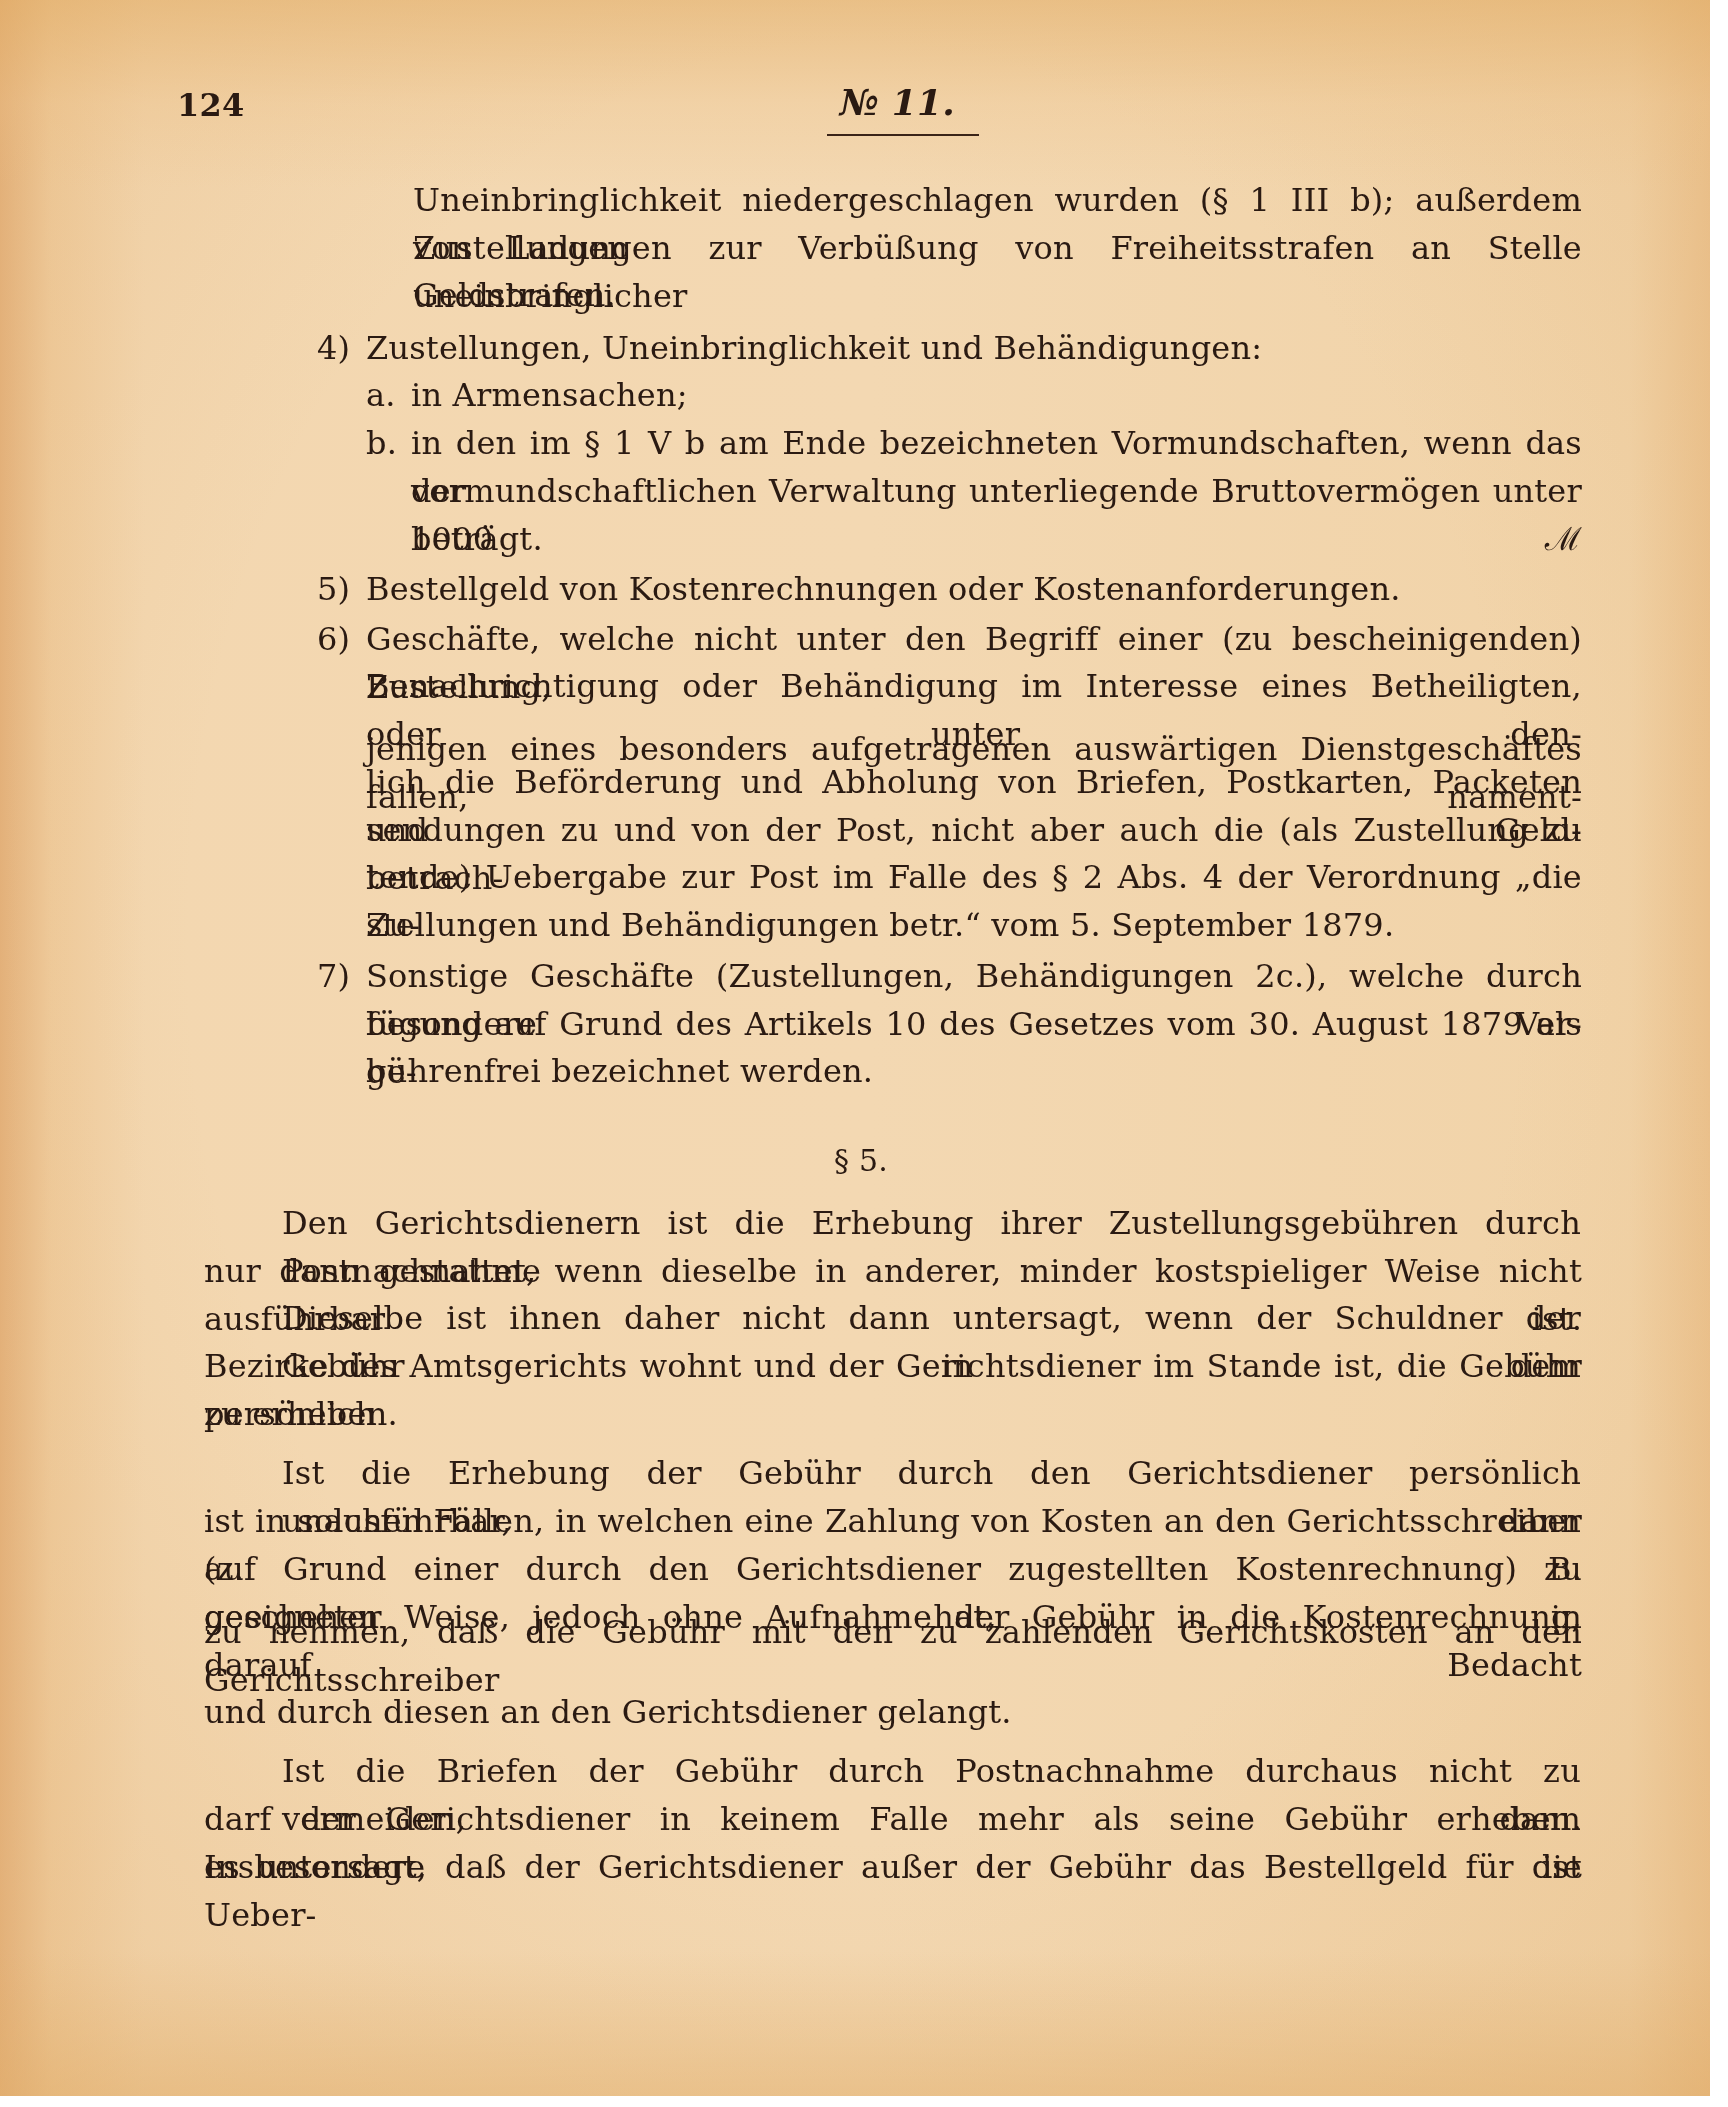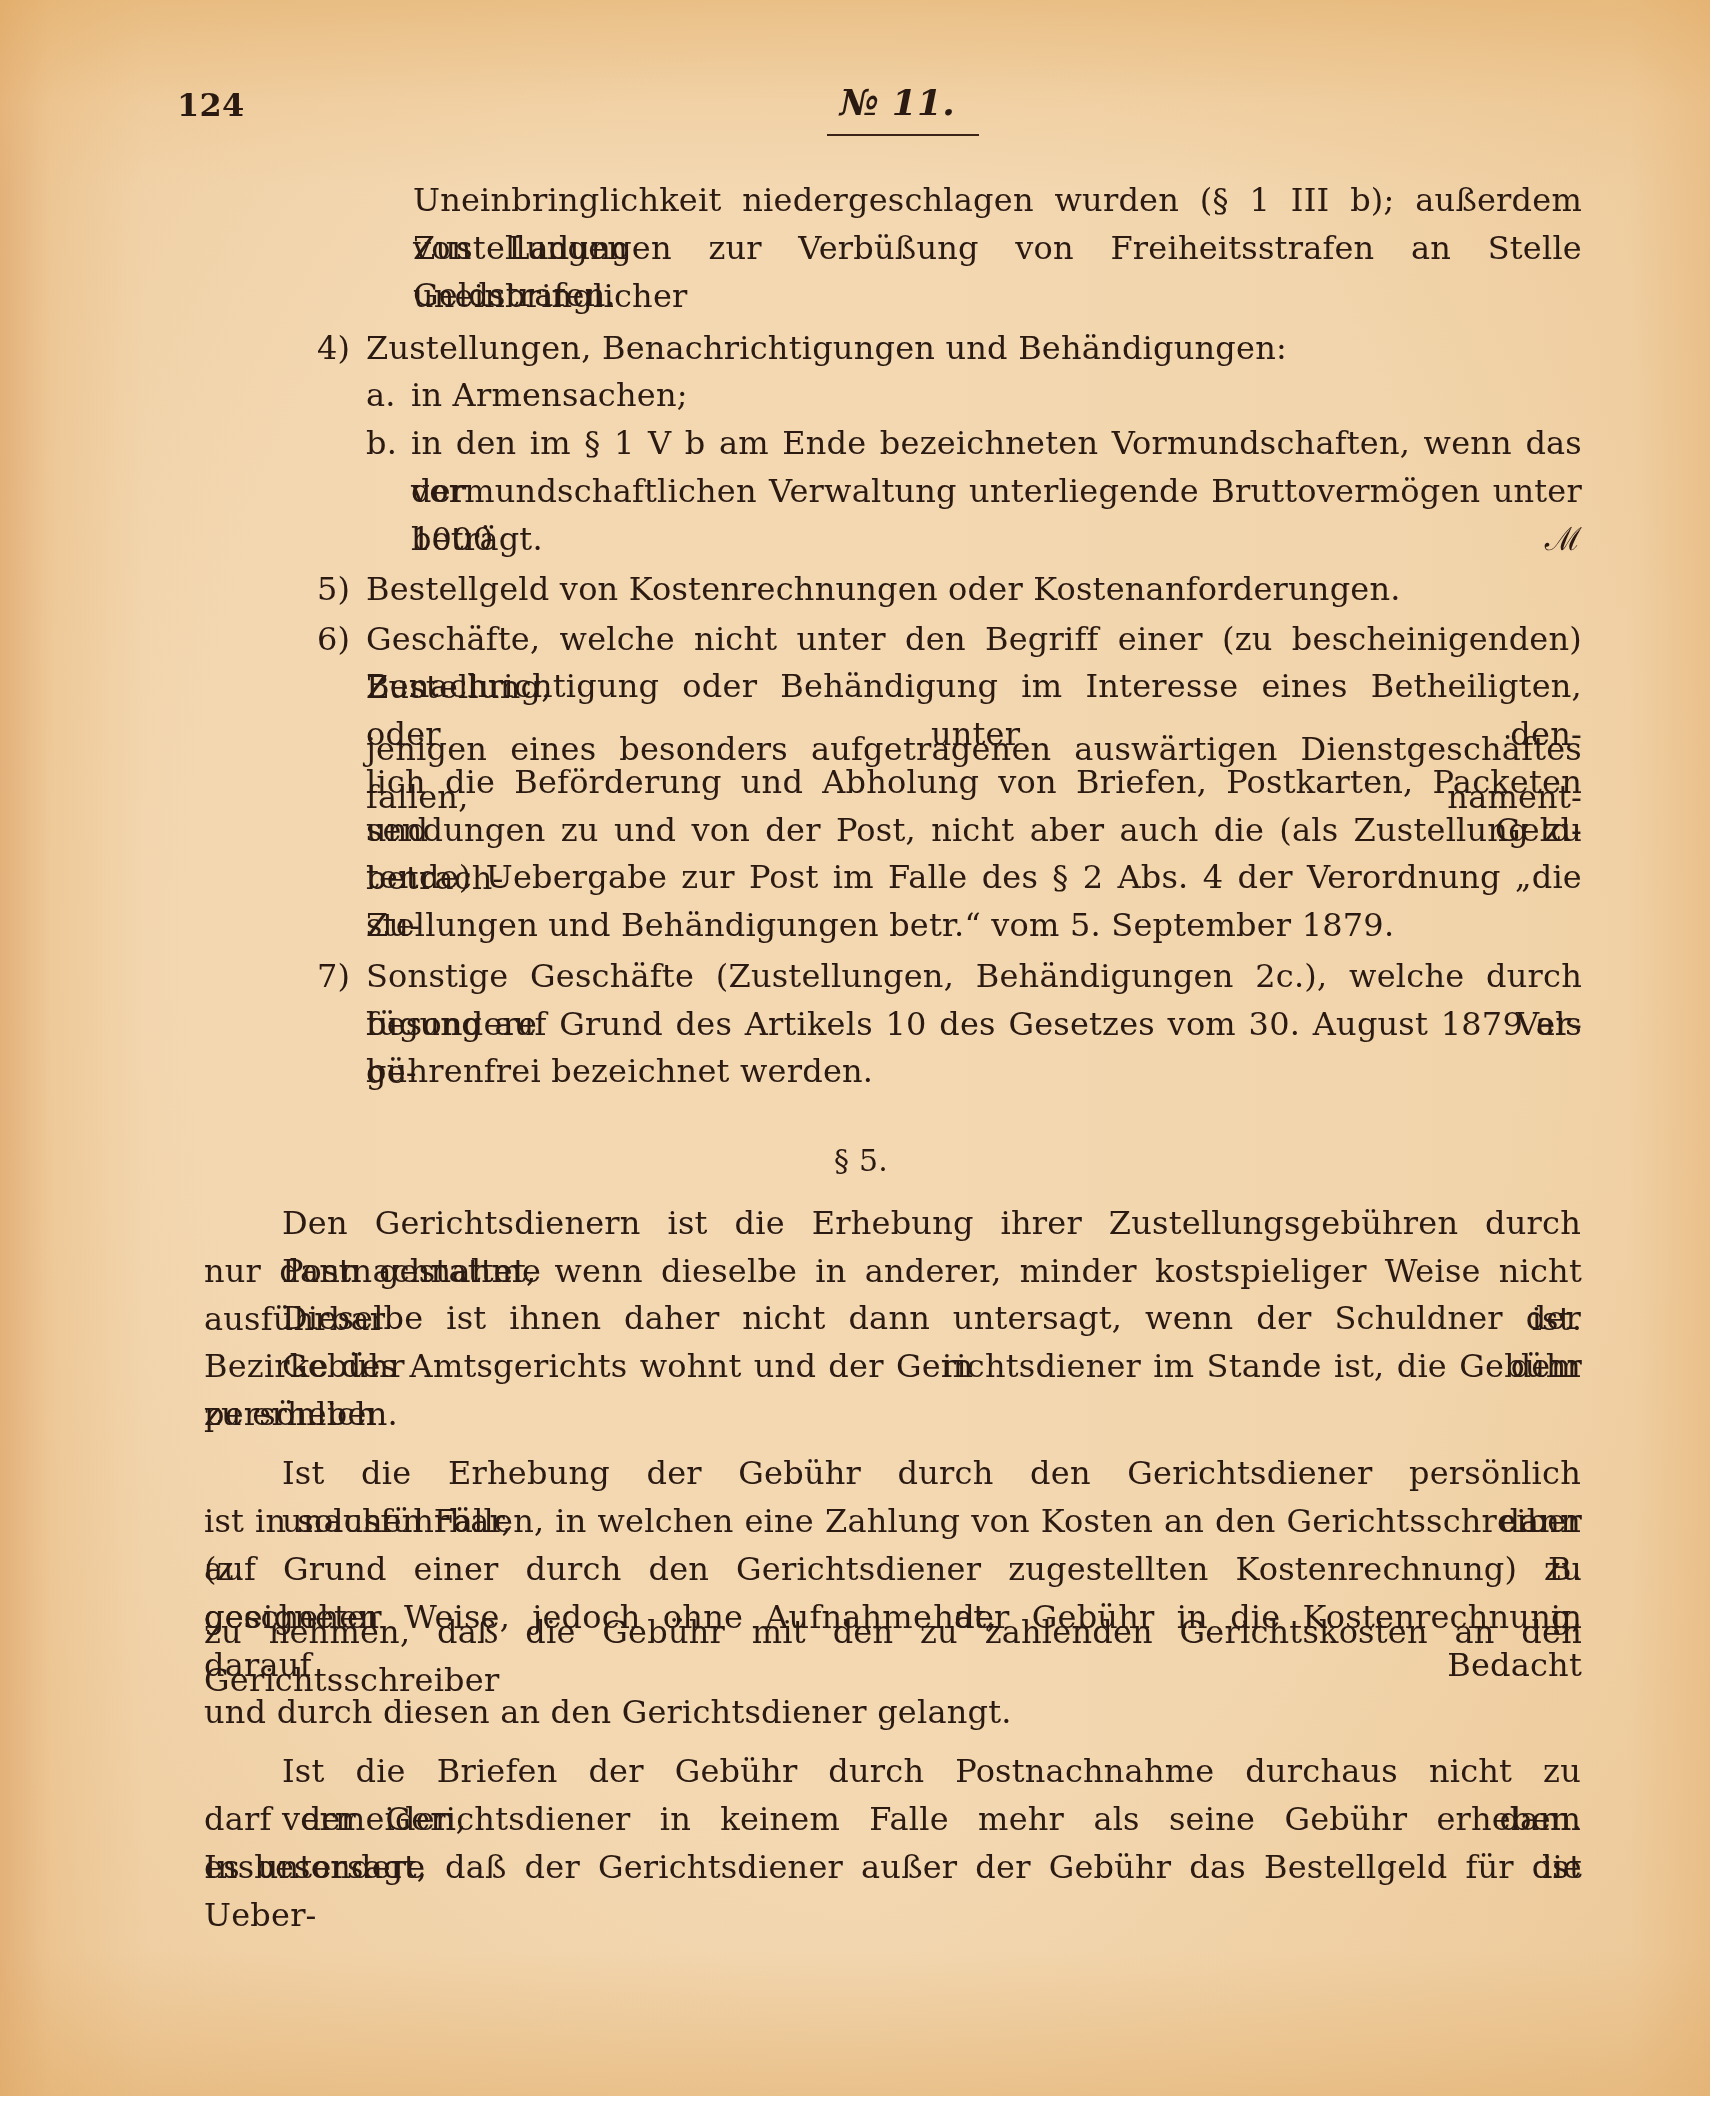--- a/index.html
+++ b/index.html
@@ -41,21 +41,21 @@
   <div class="rule"></div>
 
   <div>
     <div class="txt just" style="left:413px; top:176px; width:1169px;">Uneinbringlichkeit niedergeschlagen wurden (§ 1 III b); außerdem Zustellungen</div>
     <div class="txt just" style="left:413px; top:224px; width:1169px;">von Ladungen zur Verbüßung von Freiheitsstrafen an Stelle uneinbringlicher</div>
     <div class="txt" style="left:413px; top:271px;">Geldstrafen.</div>
   </div>
 
   <div>
     <div class="txt" style="left:317px; top:324px;">4)</div>
-    <div class="txt" style="left:366px; top:324px;">Zustellungen, Benachrichtigungen und Behändigungen:</div>
+    <div class="txt" style="left:366px; top:324px;">Zustellungen, Uneinbringlichkeit und Behändigungen:</div>
     <div class="txt" style="left:366px; top:371px;">a.</div>
     <div class="txt" style="left:411px; top:371px;">in Armensachen;</div>
     <div class="txt" style="left:366px; top:419px;">b.</div>
     <div class="txt just" style="left:411px; top:419px; width:1171px;">in den im § 1 V b am Ende bezeichneten Vormundschaften, wenn das der</div>
     <div class="txt just" style="left:411px; top:467px; width:1171px;">vormundschaftlichen Verwaltung unterliegende Bruttovermögen unter 1000 ℳ</div>
     <div class="txt" style="left:411px; top:515px;">beträgt.</div>
   </div>
 
   <div>
     <div class="txt" style="left:317px; top:565px;">5)</div>

